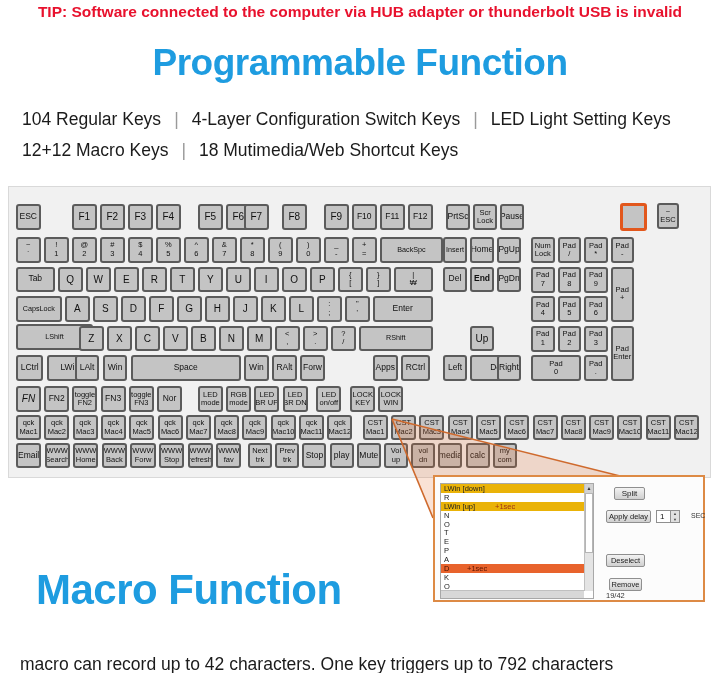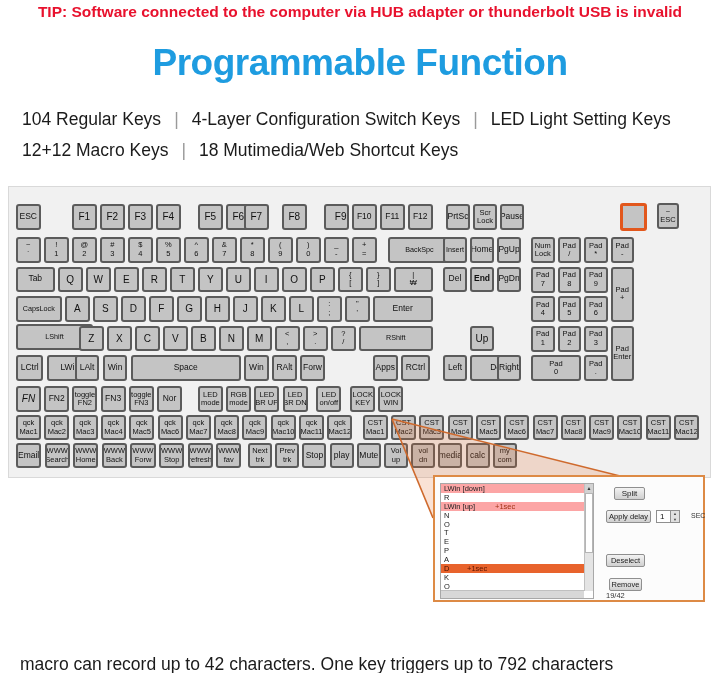--- a/index.html
+++ b/index.html
@@ -26,21 +26,21 @@
   .key .two{font-size:7.5px;}
   .key.orange{border:3px solid #E2571C;}
   .callout{position:absolute;left:0;top:0;pointer-events:none;}
   .macro-panel{position:absolute;left:433px;top:475px;width:272px;height:127px;
                background:#fcfcfc;border:2px solid #DD8A45;box-sizing:border-box;}
   .mlist{position:absolute;left:5px;top:6px;width:154px;height:116px;background:#fff;
          border:1px solid #a8a8a8;box-sizing:border-box;overflow:hidden;}
   .mrows{position:absolute;left:0;top:0;right:9px;}
   .mrow{height:8.9px;font-size:7.5px;line-height:9px;padding-left:3px;position:relative;
         color:#222;white-space:nowrap;}
-  .mrow.highlight{background:#fca5a5;}
+  .mrow.highlight{background:#eab308;}
   .mrow.selected{background:#E8632C;color:#3d0f00;}
   .mdelay{position:absolute;top:0;font-size:7.5px;color:#a03315;}
   .mrow.selected .mdelay{color:#5c1400;}
   .vscroll{position:absolute;right:0;top:0;width:9px;bottom:7px;background:#e4e4e4;
            border-left:1px solid #c0c0c0;box-sizing:border-box;}
   .varrow{height:9px;background:#d2d2d2;font-size:5px;line-height:9px;text-align:center;color:#333;}
   .vthumb{position:absolute;top:9px;left:0;width:100%;height:60px;background:#fff;
           border:1px solid #b5b5b5;box-sizing:border-box;}
   .hscroll{position:absolute;left:0;right:9px;bottom:0;height:7px;background:#d8d8d8;
            border-top:1px solid #c0c0c0;}
@@ -102,21 +102,21 @@
       </div>
       <div class="key" style="left: 226px; top: 204px; width: 24.5px; height: 26px;">
         <span class="big">F6</span>
       </div>
       <div class="key" style="left: 244px; top: 204px; width: 24.5px; height: 26px; align-items: center;">
         <span class="big">F7</span>
       </div>
       <div class="key" style="left: 282px; top: 204px; width: 24.5px; height: 26px;">
         <span class="big">F8</span>
       </div>
-      <div class="key" style="left: 324px; top: 204px; width: 24.5px; height: 26px; align-items: flex-end;">
+      <div class="key" style="left: 324px; top: 204px; width: 24.5px; height: 26px;">
         <span class="big">F9</span>
       </div>
       <div class="key" style="left: 352px; top: 204px; width: 24.5px; height: 26px;">
         <span class="mid">F10</span>
       </div>
       <div class="key" style="left: 380px; top: 204px; width: 24.5px; height: 26px;">
         <span class="mid">F11</span>
       </div>
       <div class="key" style="left: 408px; top: 204px; width: 24.5px; height: 26px;">
         <span class="mid">F12</span>
@@ -181,21 +181,21 @@
         <span class="two">0</span>
       </div>
       <div class="key" style="left: 324px; top: 237px; width: 24.5px; height: 25.5px;">
         <span class="two">_</span>
         <span class="two">-</span>
       </div>
       <div class="key" style="left: 352px; top: 237px; width: 24.5px; height: 25.5px;">
         <span class="two">+</span>
         <span class="two">=</span>
       </div>
-      <div class="key" style="left: 380px; top: 237px; width: 63px; height: 25.5px; margin-left: 8px;">
+      <div class="key" style="left: 380px; top: 237px; width: 63px; height: 25.5px;">
         <span class="small">BackSpc</span>
       </div>
       <div class="key" style="left: 16px; top: 266.5px; width: 38.5px; height: 25.5px;">
         <span class="mid">Tab</span>
       </div>
       <div class="key" style="left: 58px; top: 266.5px; width: 24.5px; height: 25.5px;">
         <span class="big">Q</span>
       </div>
       <div class="key" style="left: 86px; top: 266.5px; width: 24.5px; height: 25.5px;">
         <span class="big">W</span>
@@ -692,19 +692,20 @@
         <span>▲</span>
         <span>▼</span>
       </span>
     </div>
     <span class="sec-label">SEC</span>
     <button class="mbtn btn-deselect">Deselect</button>
     <button class="mbtn btn-remove">Remove</button>
     <div class="counter">19/42</div>
   </div>
 
+  <h2 class="macro-title">Macro Function</h2>
 
   <p class="desc">
     <br>
     <span>macro can record up to 42 characters. One key triggers up to 792 characters</span>
   </p>
 
 </div>
 
 </body></html>

